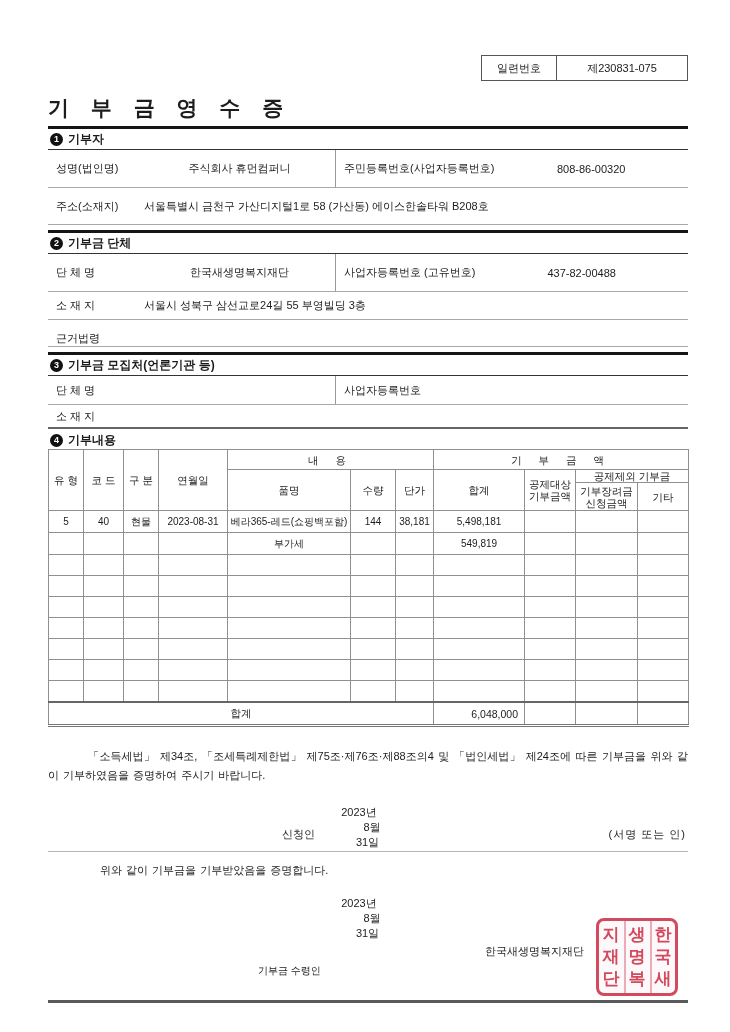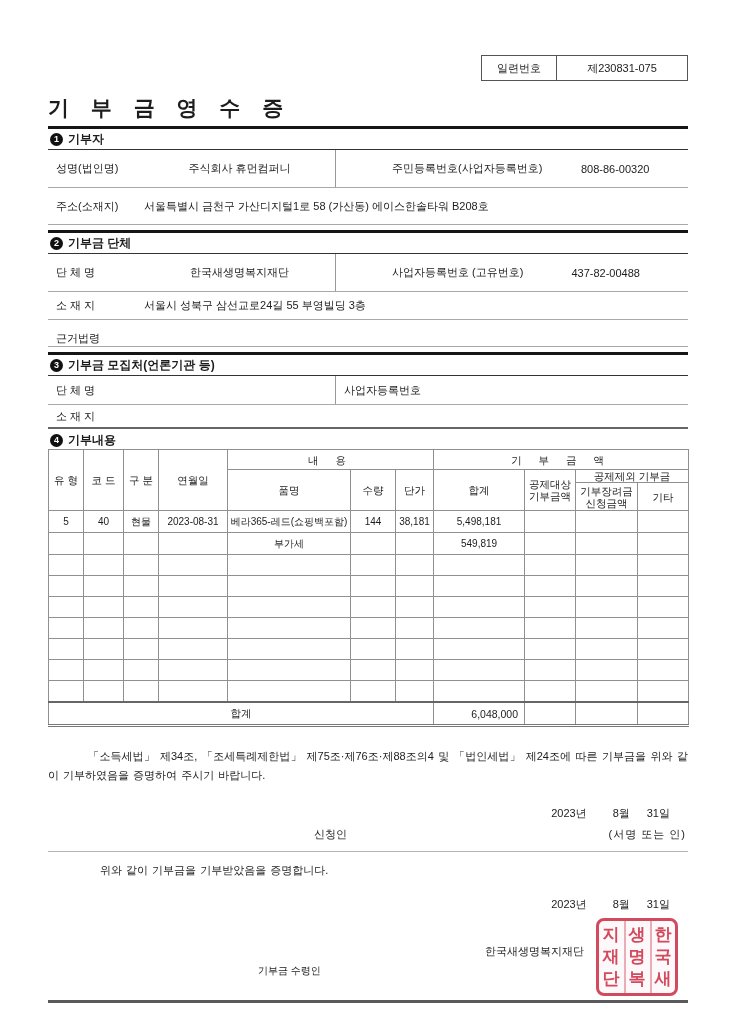--- a/index.html
+++ b/index.html
@@ -15,43 +15,43 @@
   
   .section{margin-top:5px;border-top:3px solid #151515;}
   .sec-heading{font-size:12px;font-weight:bold;line-height:20px;border-bottom:1px solid #333;padding-left:2px;}
   .num-badge{display:inline-block;width:13px;height:13px;border-radius:50%;background:#111;color:#fff;font-size:9px;line-height:13px;text-align:center;margin-right:5px;vertical-align:1px;font-weight:bold;}
   .frow{display:flex;align-items:center;border-bottom:1px solid #a8a8a8;font-size:11px;}
   .frow .lab{padding-left:8px;color:#222;}
   .half-l{display:flex;align-items:center;width:287px;align-self:stretch;border-right:1px solid #999;}
   .half-r{display:flex;align-items:center;flex:1;align-self:stretch;}
   .lab-w{width:88px;flex:none;}
   .val-c{flex:1;text-align:center;}
-  .h37{height:37px;gap:48px;} .h36{height:36px;} .h28{height:28px;} .h27{height:27px;} .h26{height:26px;align-items:flex-end;} .h22{height:22px;}
+  .h37{height:37px;} .h36{height:36px;} .h28{height:28px;} .h27{height:27px;} .h26{height:26px;align-items:flex-end;} .h22{height:22px;}
   .sec3-end{border-bottom:2px solid #666;}
   .sec4-head{margin-top:4px;font-size:12px;font-weight:bold;line-height:15px;padding-left:2px;}
   
   table.donation{border-collapse:collapse;table-layout:fixed;width:640px;margin-top:1px;font-size:10px;border:1px solid #666;border-bottom:3px double #777;}
   table.donation th,table.donation td{border:1px solid #909090;font-weight:normal;text-align:center;padding:0;overflow:hidden;white-space:nowrap;}
   table.donation th{white-space:normal;line-height:12px;font-size:10.5px;}
   thead tr.r1 th{height:19px;}
   thead tr.r3 th{height:27px;}
   th.grp{letter-spacing:7px;}
   tbody td{height:20px;}
   tbody tr.data td{height:21px;}
   tr.total-row td{height:21px;border-top:2px solid #666;font-size:10.5px;}
   td.num,tr.total-row td.num{text-align:right;padding-right:6px;}
   td.qty{text-align:right;padding-right:2px;}
   td.price{text-align:right;padding-right:3px;}
   
   .legal{margin-top:20px;font-size:11px;line-height:19px;text-indent:40px;text-align:justify;word-spacing:1px;}
-  .date-line{display:flex;justify-content:flex-end;align-items:center;padding-right:18px;font-size:11px;height:16px;}
+  .date-line{display:flex;align-items:center;padding-right:18px;font-size:11px;height:16px;flex-direction:column;}
   .date-line .m{margin-left:26px;} .date-line .d{margin-left:17px;}
   .dl1{margin-top:20px;} .dl2{margin-top:18px;}
   .applicant-row{position:relative;height:16px;margin-top:6px;font-size:11px;}
-  .applicant-row .app{position:absolute;left:266px;top:0;}
+  .applicant-row .app{position:absolute;left:234px;top:0;}
   .applicant-row .sign{position:absolute;right:2px;top:0;letter-spacing:1px;}
   .thin-rule{border:none;border-top:1px solid #b5b5b5;margin:8px 0 0 0;}
   .statement{margin-top:10px;padding-left:52px;font-size:11px;line-height:16px;word-spacing:1px;}
   .recipient-area{position:relative;height:86px;}
   .recipient-area .recip{position:absolute;left:210px;top:52px;font-size:10px;}
   .recipient-area .org{position:absolute;right:104px;top:32px;font-size:11px;}
   .seal{position:absolute;right:10px;top:6px;width:76px;height:72px;border:3px solid #d24a5e;border-radius:8px;display:flex;flex-direction:row-reverse;justify-content:space-around;align-items:center;color:#d24a5e;background:rgba(250,235,237,0.35);}
   .stamp-col{width:23px;line-height:22px;text-align:center;word-break:break-all;font-weight:bold;font-size:17px;border-left:2px solid #d8607280;align-self:stretch;display:flex;flex-direction:column;justify-content:center;}
   .stamp-col:last-child{border-left:none;}
   .bottom-rule{border:none;border-top:3px solid #5a5a5a;margin:2px 0 0 0;}

